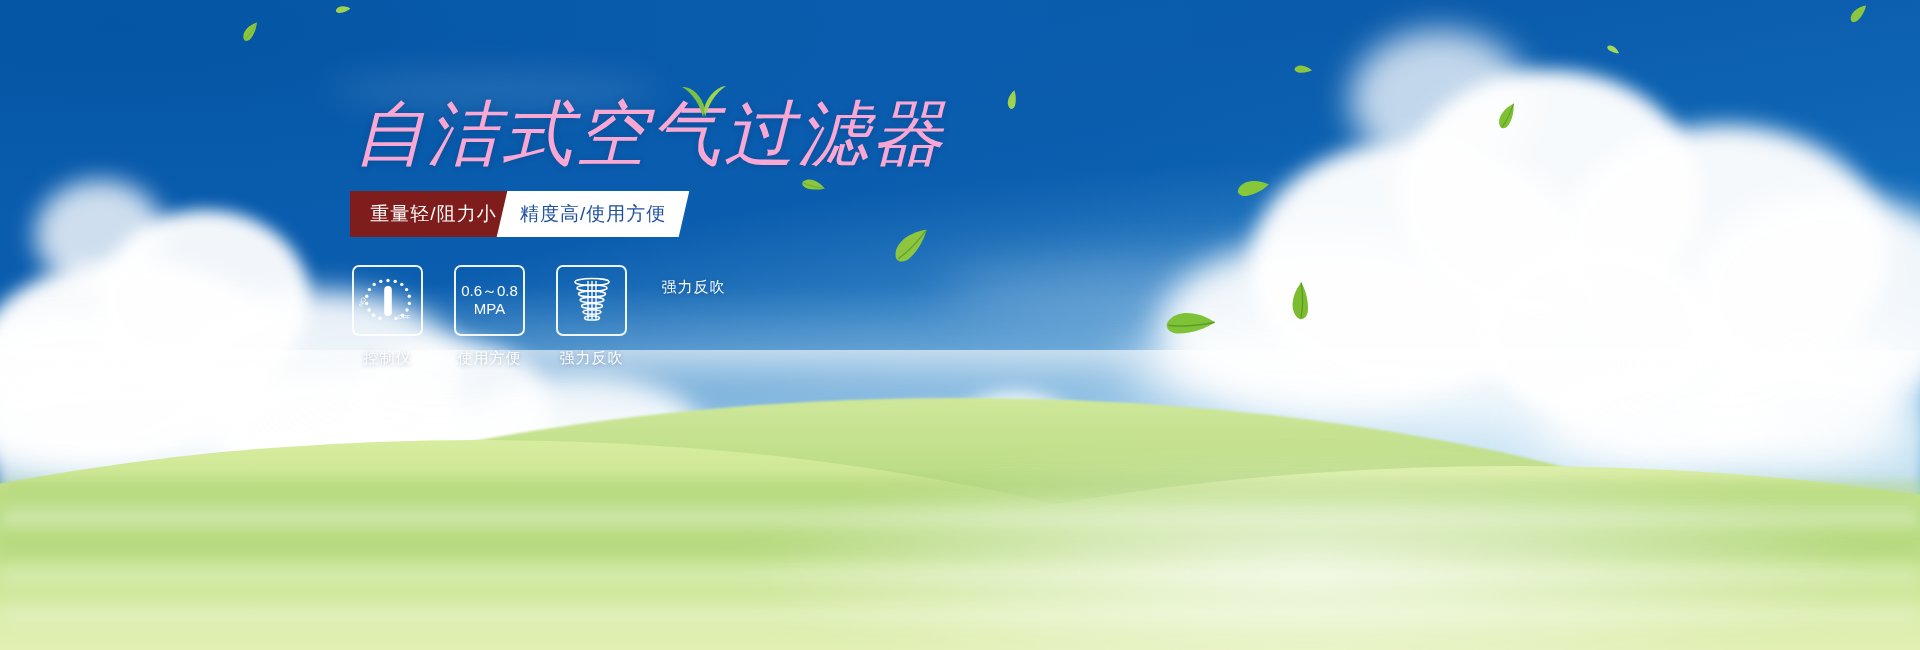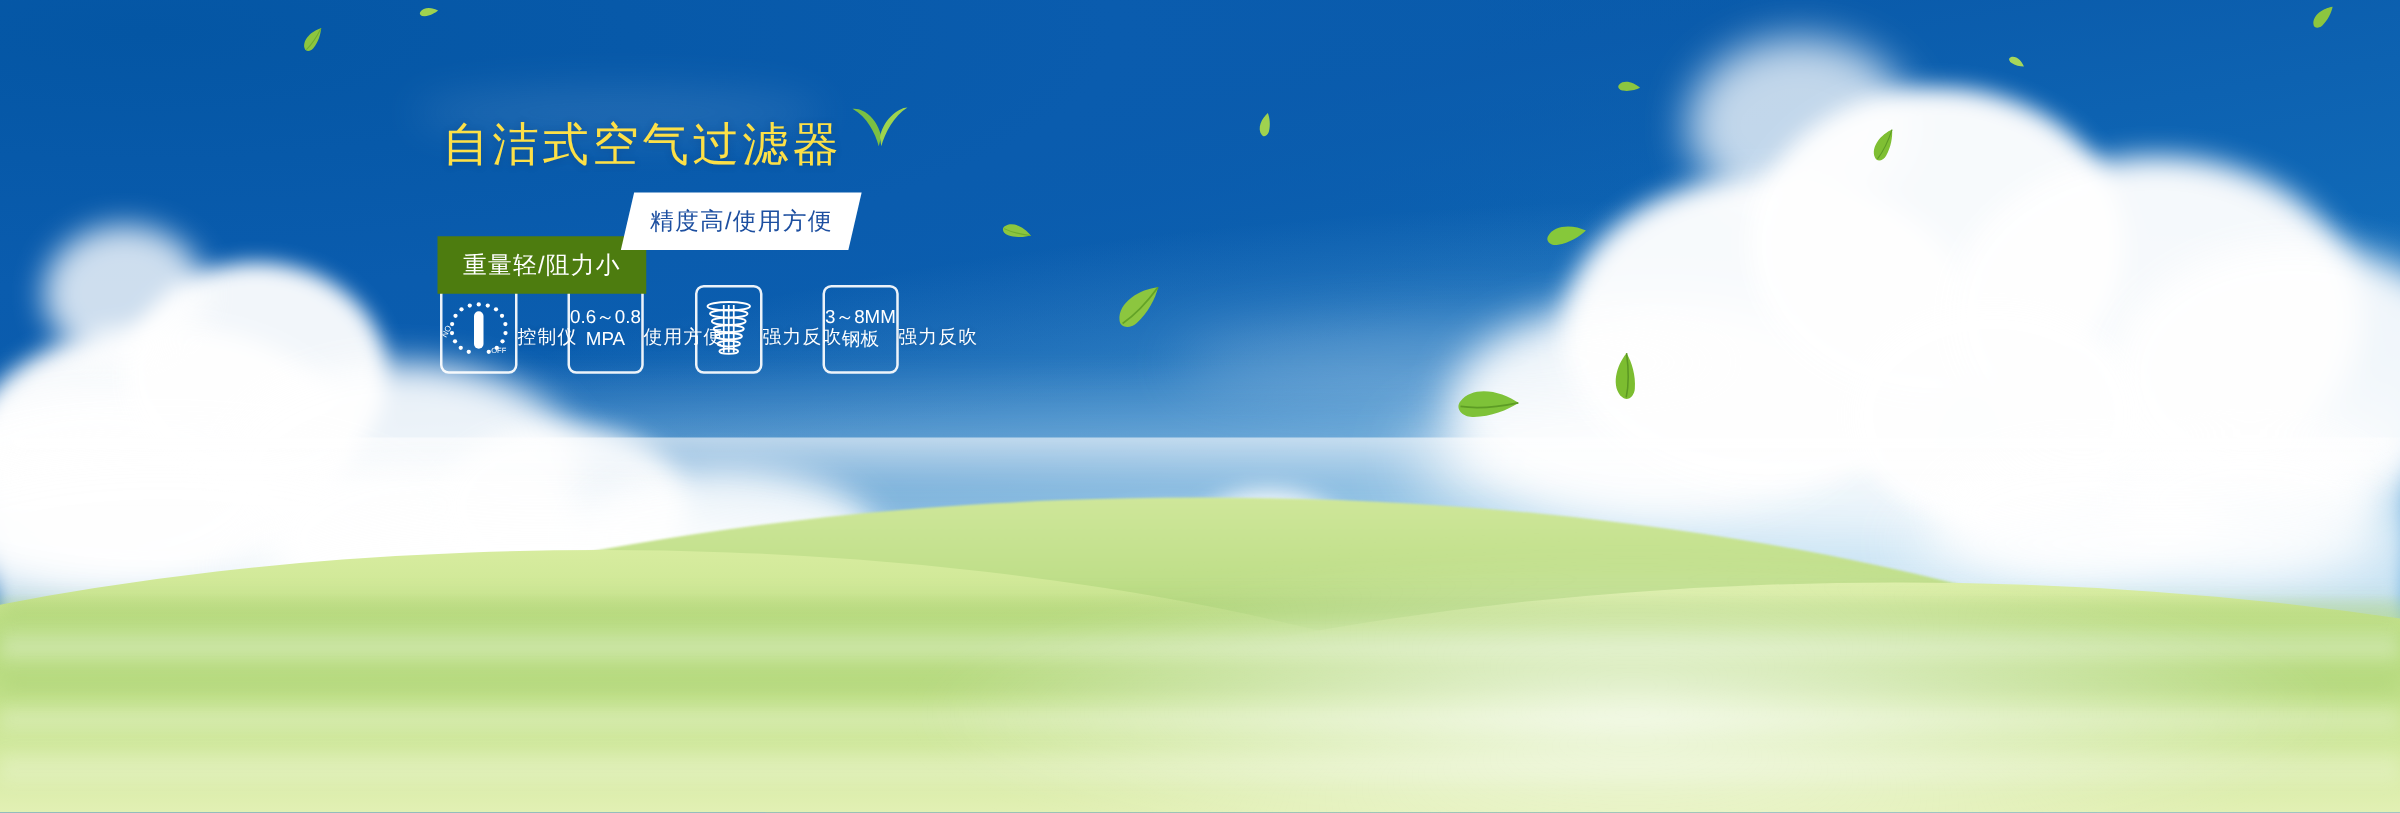--- a/index.html
+++ b/index.html
@@ -125,55 +125,56 @@
 
   
   .leaf{position:absolute;}
   .leaf svg{display:block;}
 
   
   .content{position:absolute;left:350px;top:96px;width:520px;}
 
   .title{
     font-family:"Liberation Sans","DejaVu Sans",sans-serif;
-    font-size:37px;
+    font-size:71px;
     font-weight:300;
     letter-spacing:3px;
-    color:#fde047;
+    color:#f9a8d4;
     line-height:1.08;
     white-space:nowrap;
     margin:0 0 0 4px;
     text-shadow:0 1px 6px rgba(0,40,90,.25);
+    font-style:italic;
   }
   .title-leaf{position:absolute;left:330px;top:-12px;}
 
   .pills{position:relative;margin-top:18px;height:46px;}
   .pill{
     position:absolute;top:0;height:46px;
     display:flex;align-items:center;justify-content:center;
     font-size:19px;letter-spacing:1px;
     box-sizing:border-box;
   }
   #pill-0{
     left:0;width:167px;
-    background:#4d7c0f;color:#ffffff;margin-top:35px;
+    background:#7f1d1d;color:#ffffff;
   }
   #pill-1{
     left:152px;width:182px;
     background:#ffffff;color:#1d4fa0;
     transform:skewX(-13deg);
   }
   #pill-1 .pill-text{transform:skewX(13deg);display:block;}
 
   .features{
     display:flex;margin-top:28px;margin-left:2px;
   }
   .feature{
     width:71px;margin-right:31px;
-    display:flex;align-items:center;
+    display:flex;flex-direction:column;align-items:center;
   }
   .feat-box{
     width:71px;height:71px;
     border:2px solid rgba(255,255,255,.92);
     border-radius:7px;
     box-sizing:border-box;
     display:flex;flex-direction:column;
     align-items:center;justify-content:center;
     color:#ffffff;
     text-align:center;
@@ -394,23 +395,19 @@
               <line x1="21" y1="6" x2="21" y2="44"></line>
               <line x1="29" y1="6" x2="29" y2="44"></line>
               <line x1="25" y1="6" x2="25" y2="44"></line>
             </g>
           </svg>
         </div>
         <div class="feat-label">强力反吹</div>
       </div>
 
       <div class="feature">
-        <div class="feat-box">
-          <div class="feat-val">3～8MM</div>
-          <div class="feat-val l2">钢板</div>
-        </div>
         <div class="feat-label">强力反吹</div>
       </div>
 
 
     </div>
   </div>
 </div>
 
 </body></html>

